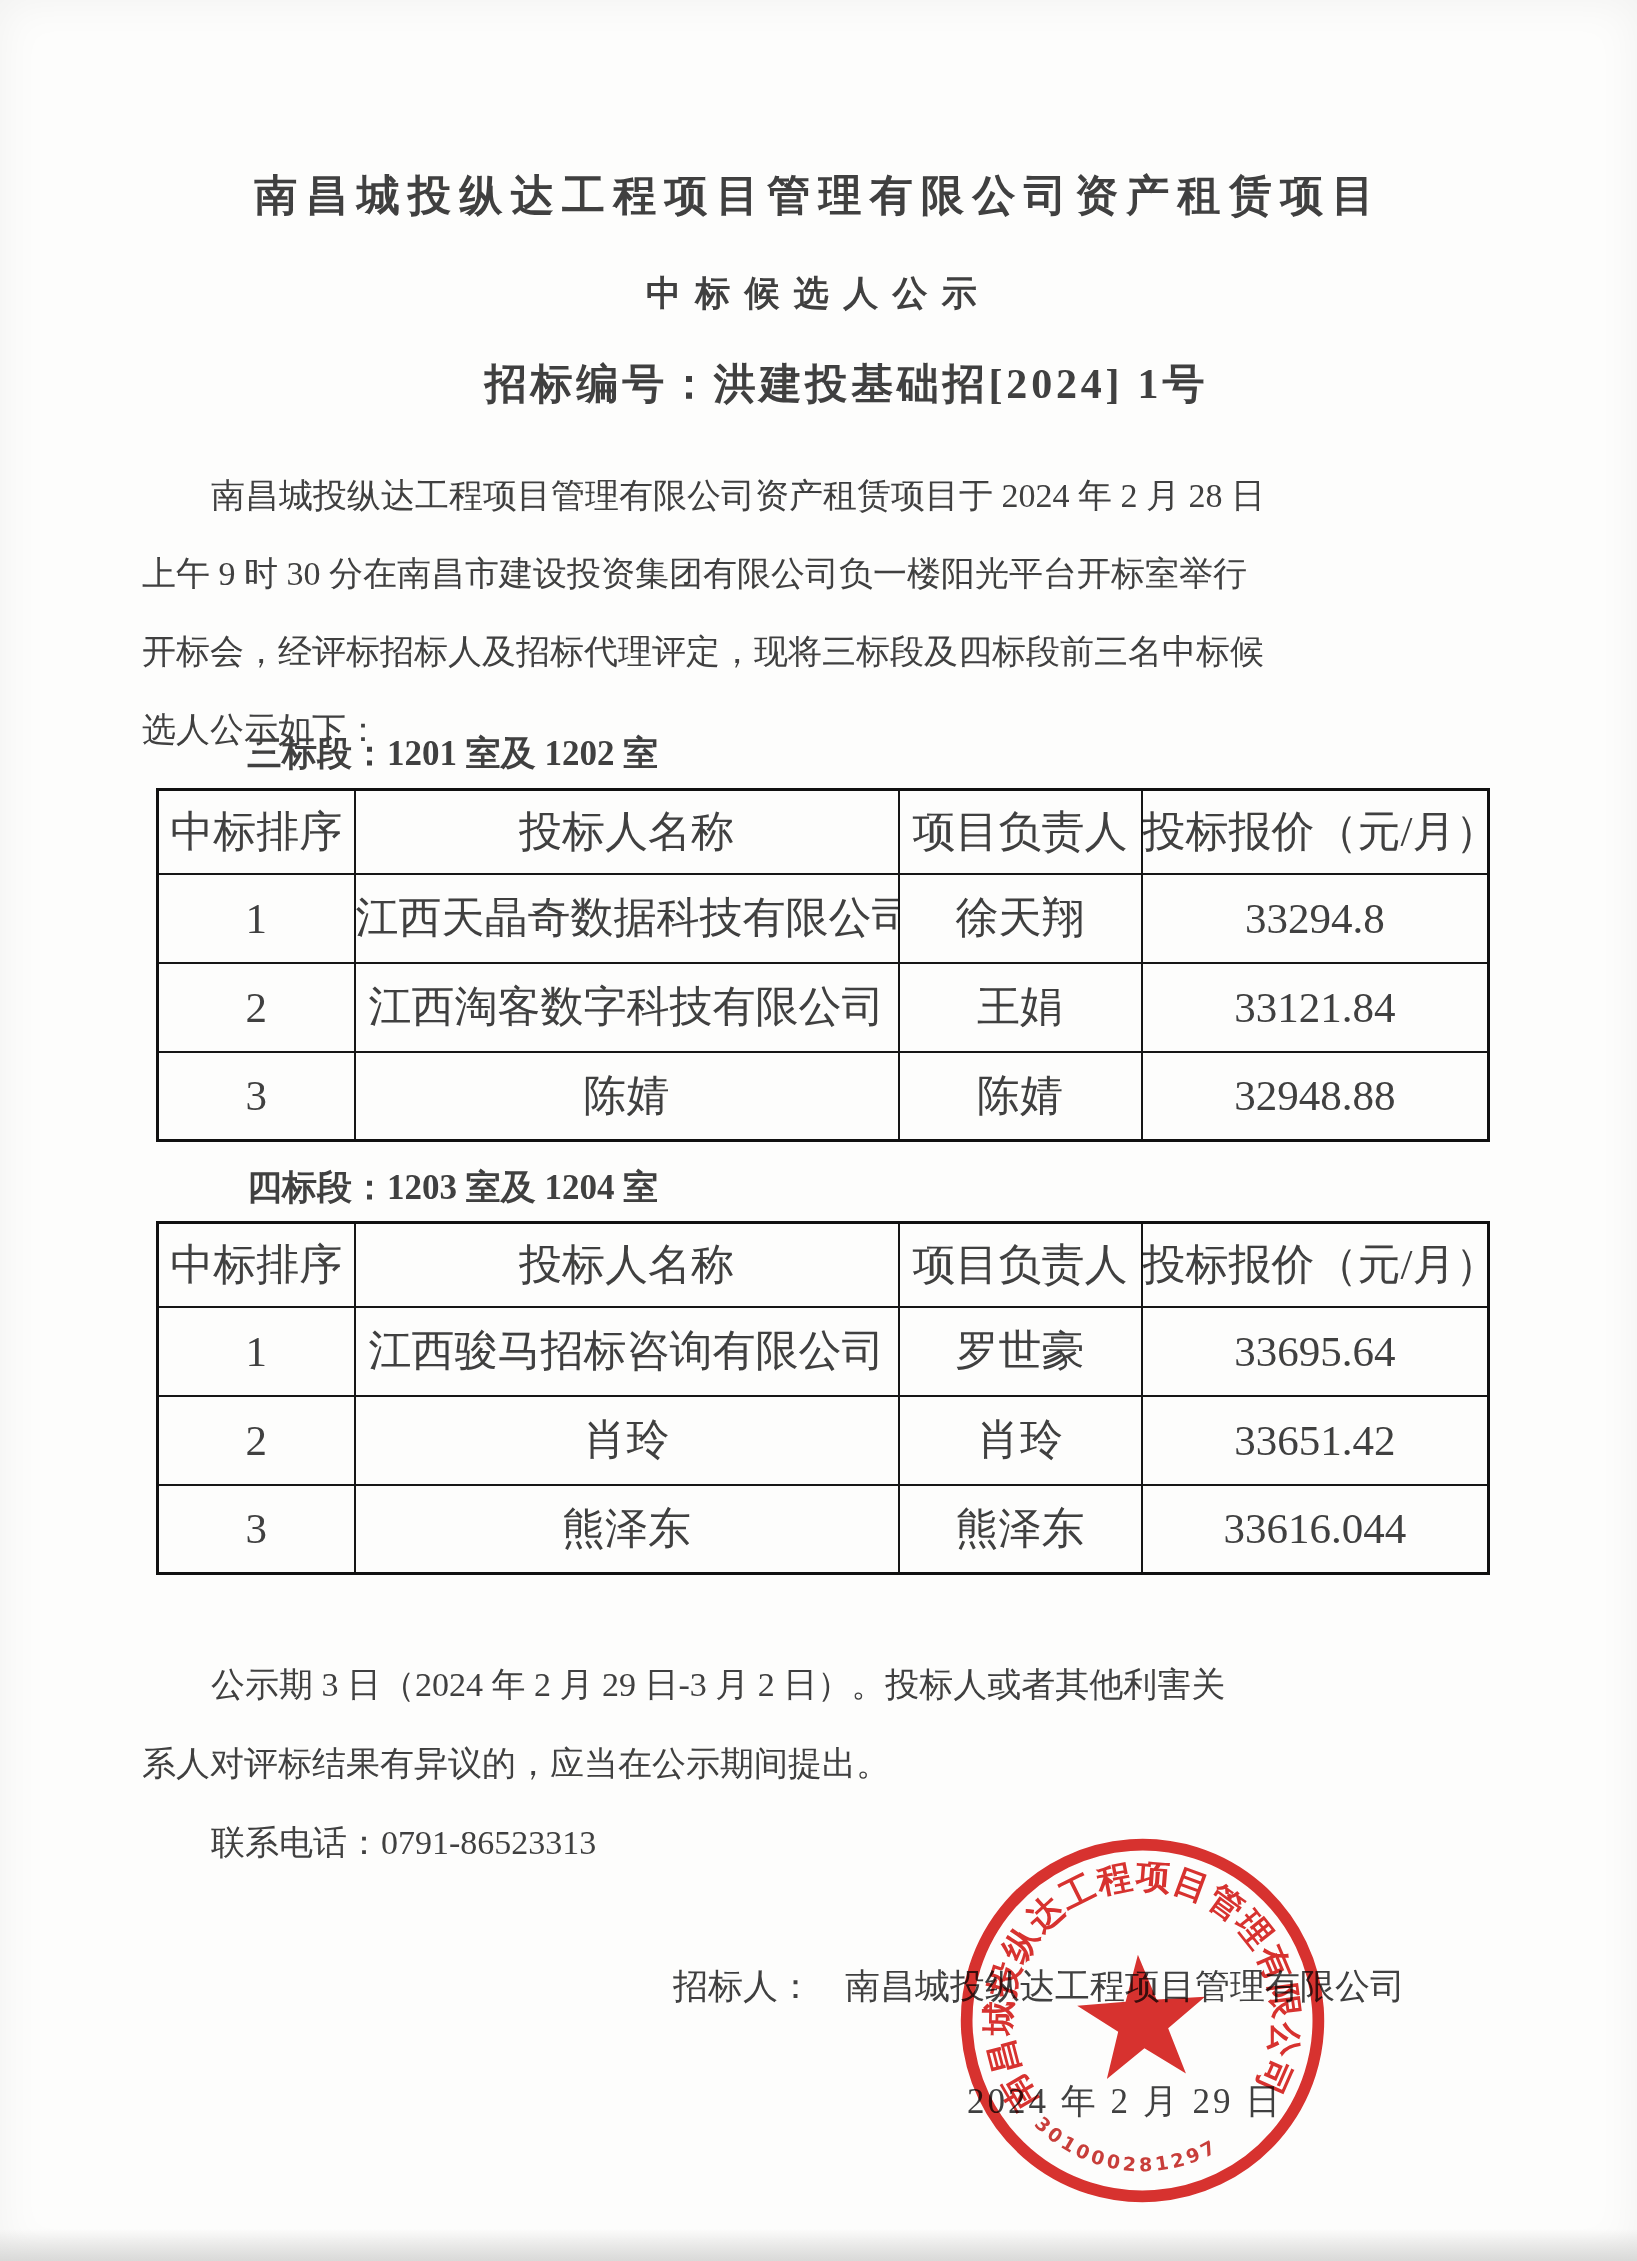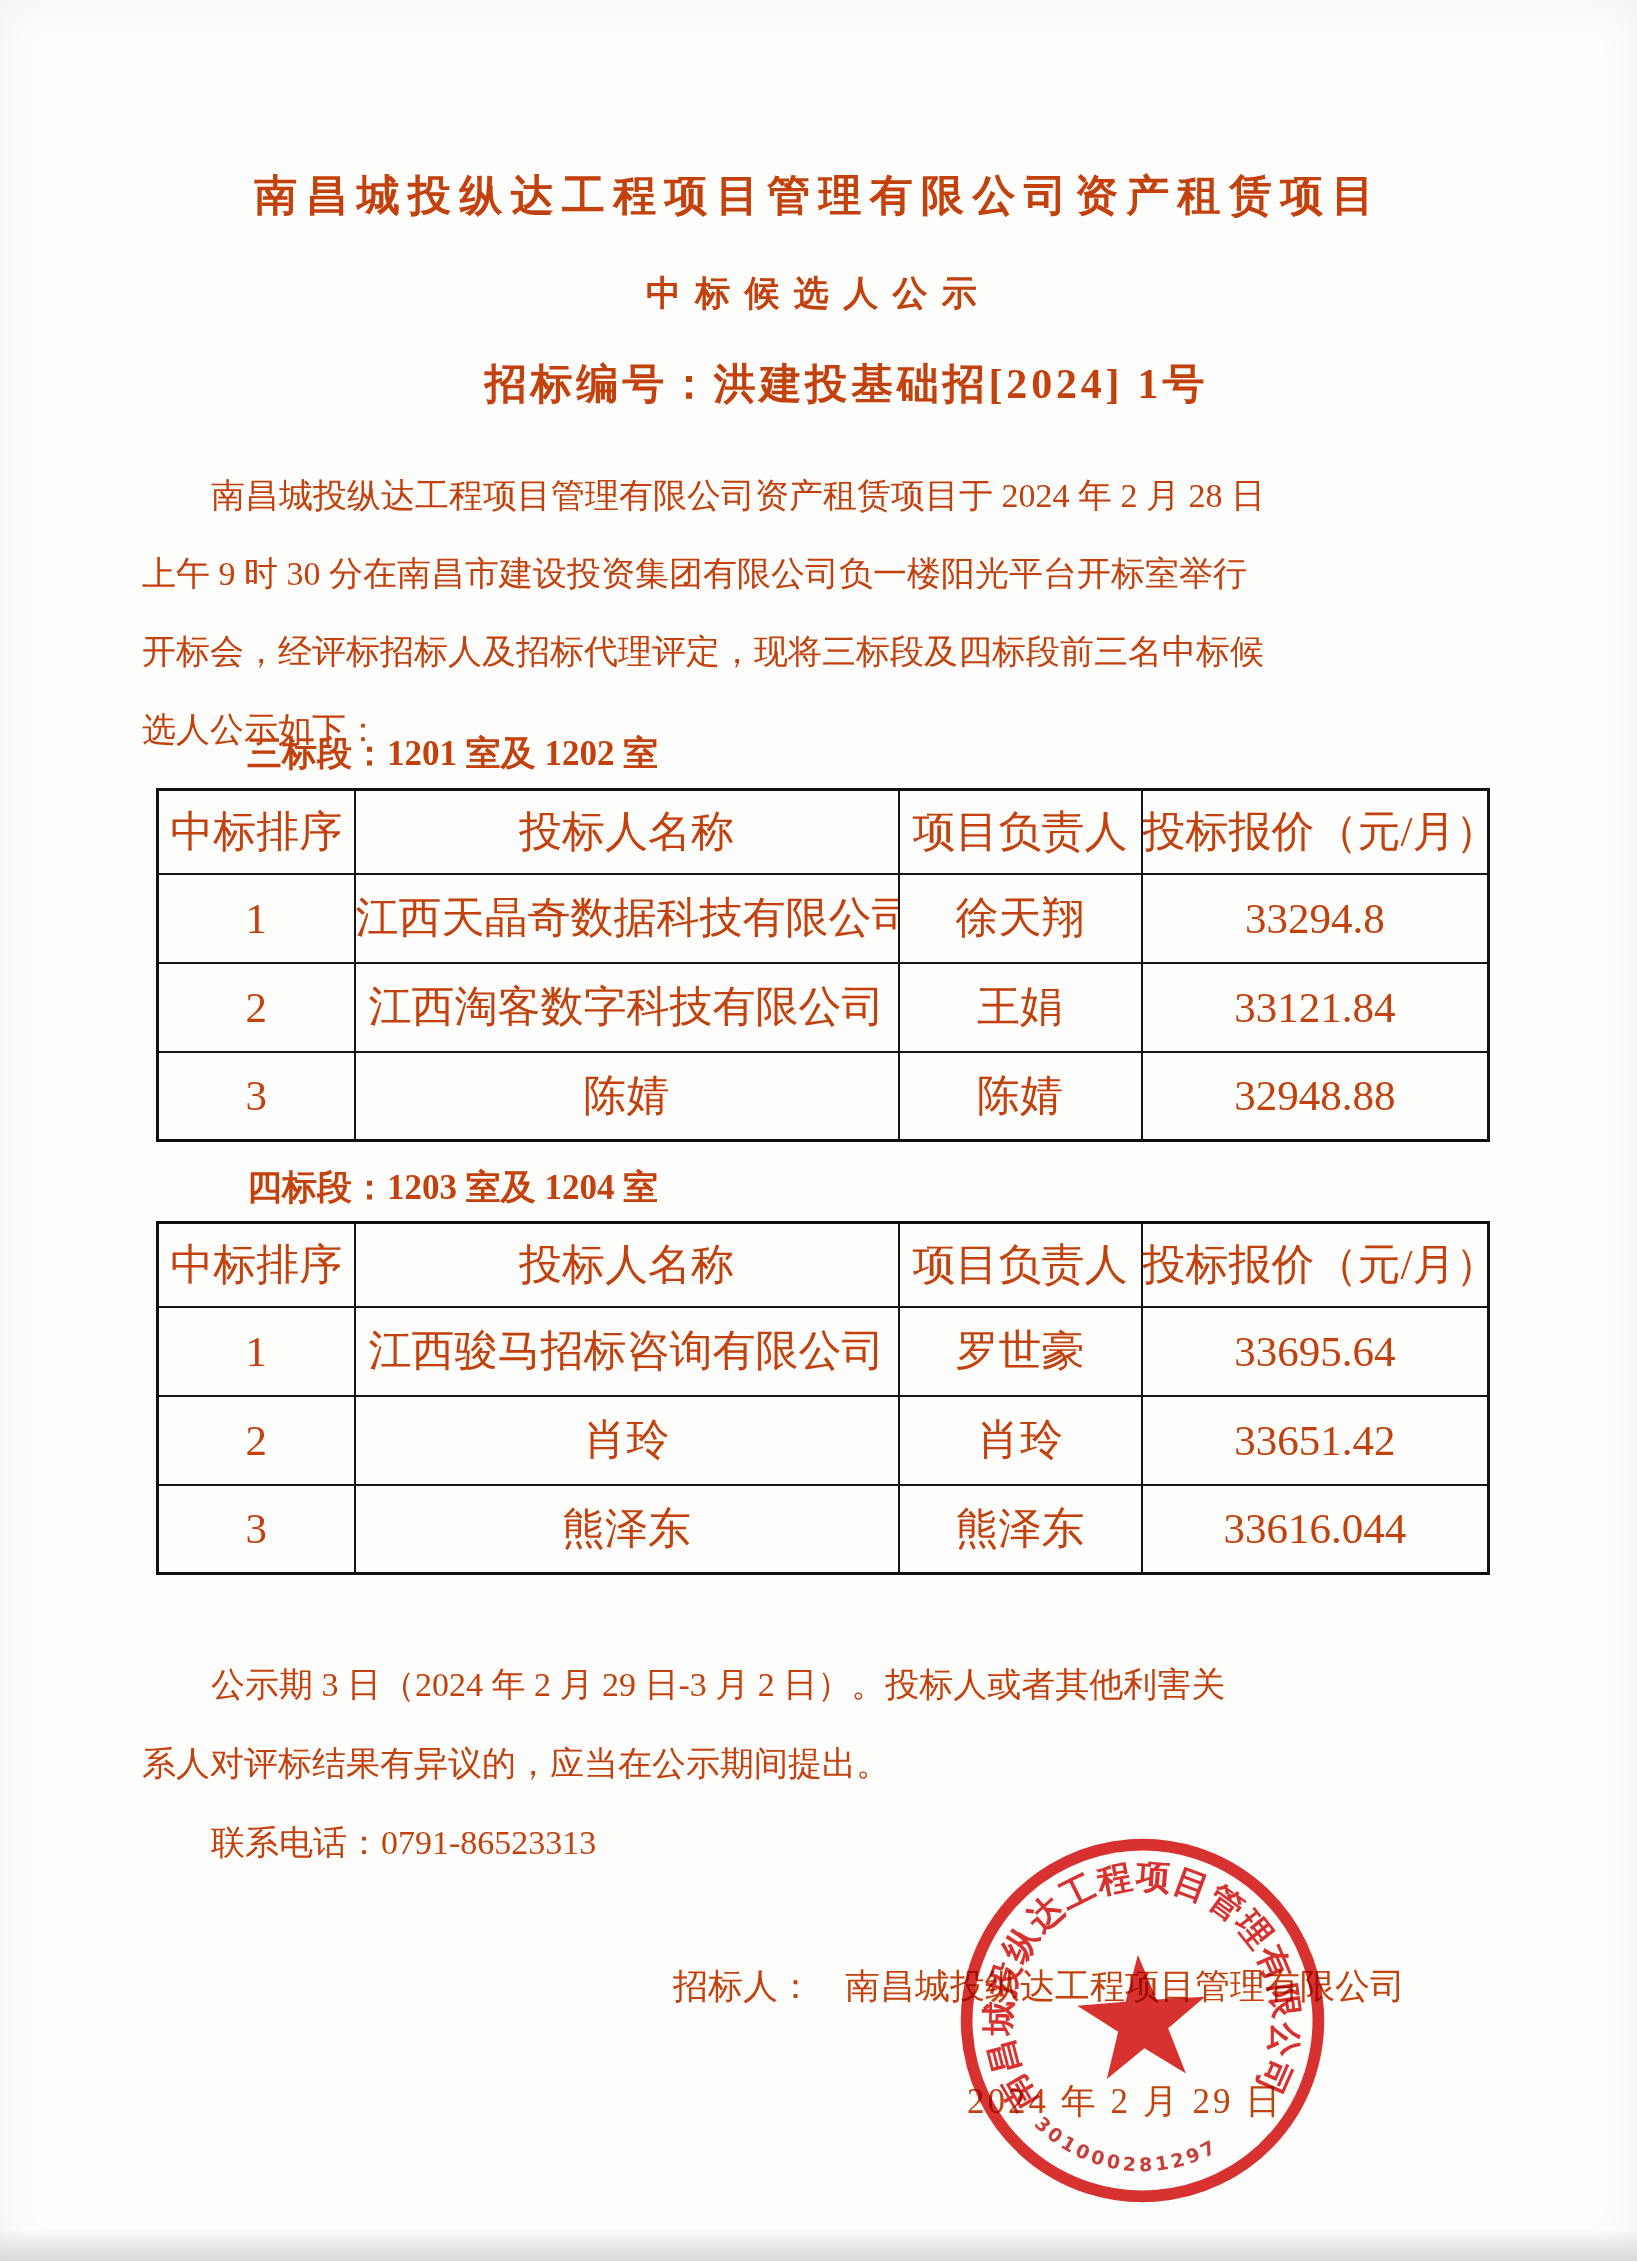--- a/index.html
+++ b/index.html
@@ -4,21 +4,21 @@
 <style>
   html,body { margin:0; padding:0; background:#9a9a9a; }
   .page {
     position: relative;
     width: 1637px;
     height: 2261px;
     margin: 0 auto;
     background: #fdfdfc;
     overflow: hidden;
     font-family: "Liberation Serif", "DejaVu Serif", serif;
-    color: #c2410c;
+    color: #404040;
     box-shadow: inset 0 0 45px rgba(0,0,0,0.05);
   }
   .title1 {
     position: absolute; top: 167px; left: 0; width: 100%;
     text-align: center; font-size: 43px; font-weight: bold;
     letter-spacing: 8.3px; white-space: nowrap;
   }
   .title2 {
     position: absolute; top: 270px; left: 0; width: 100%;
     text-align: center; font-size: 35px; font-weight: bold;

